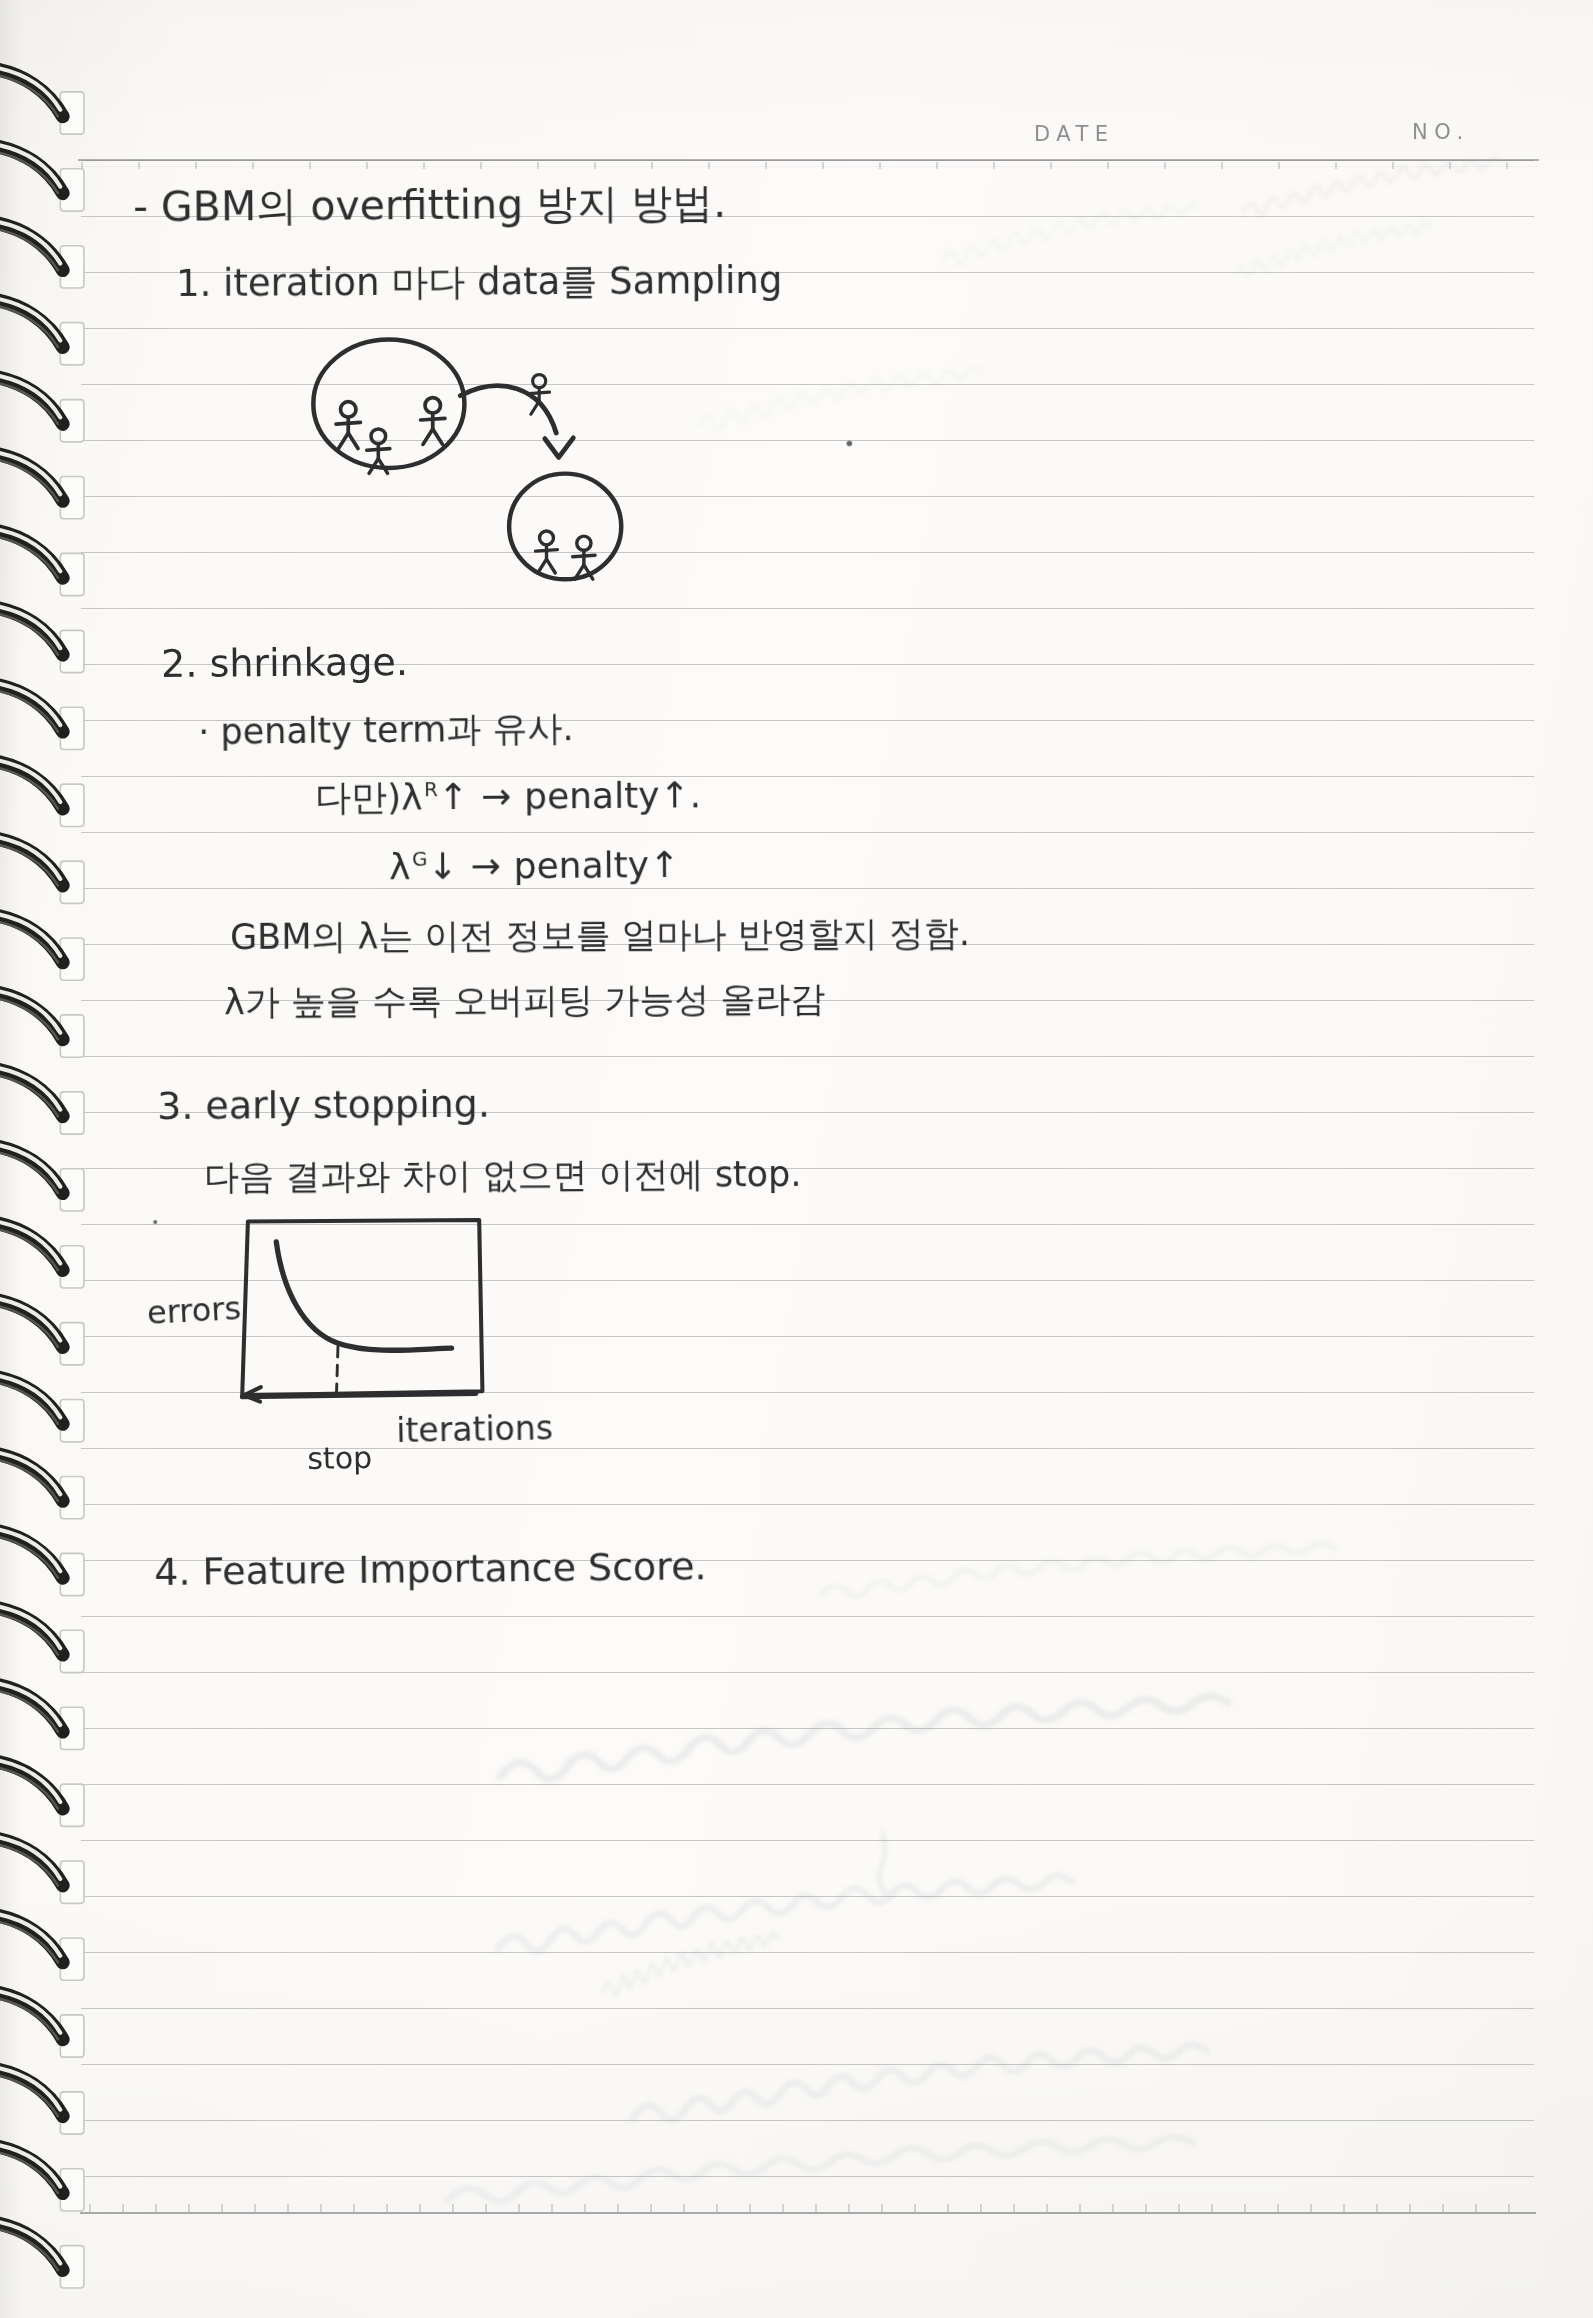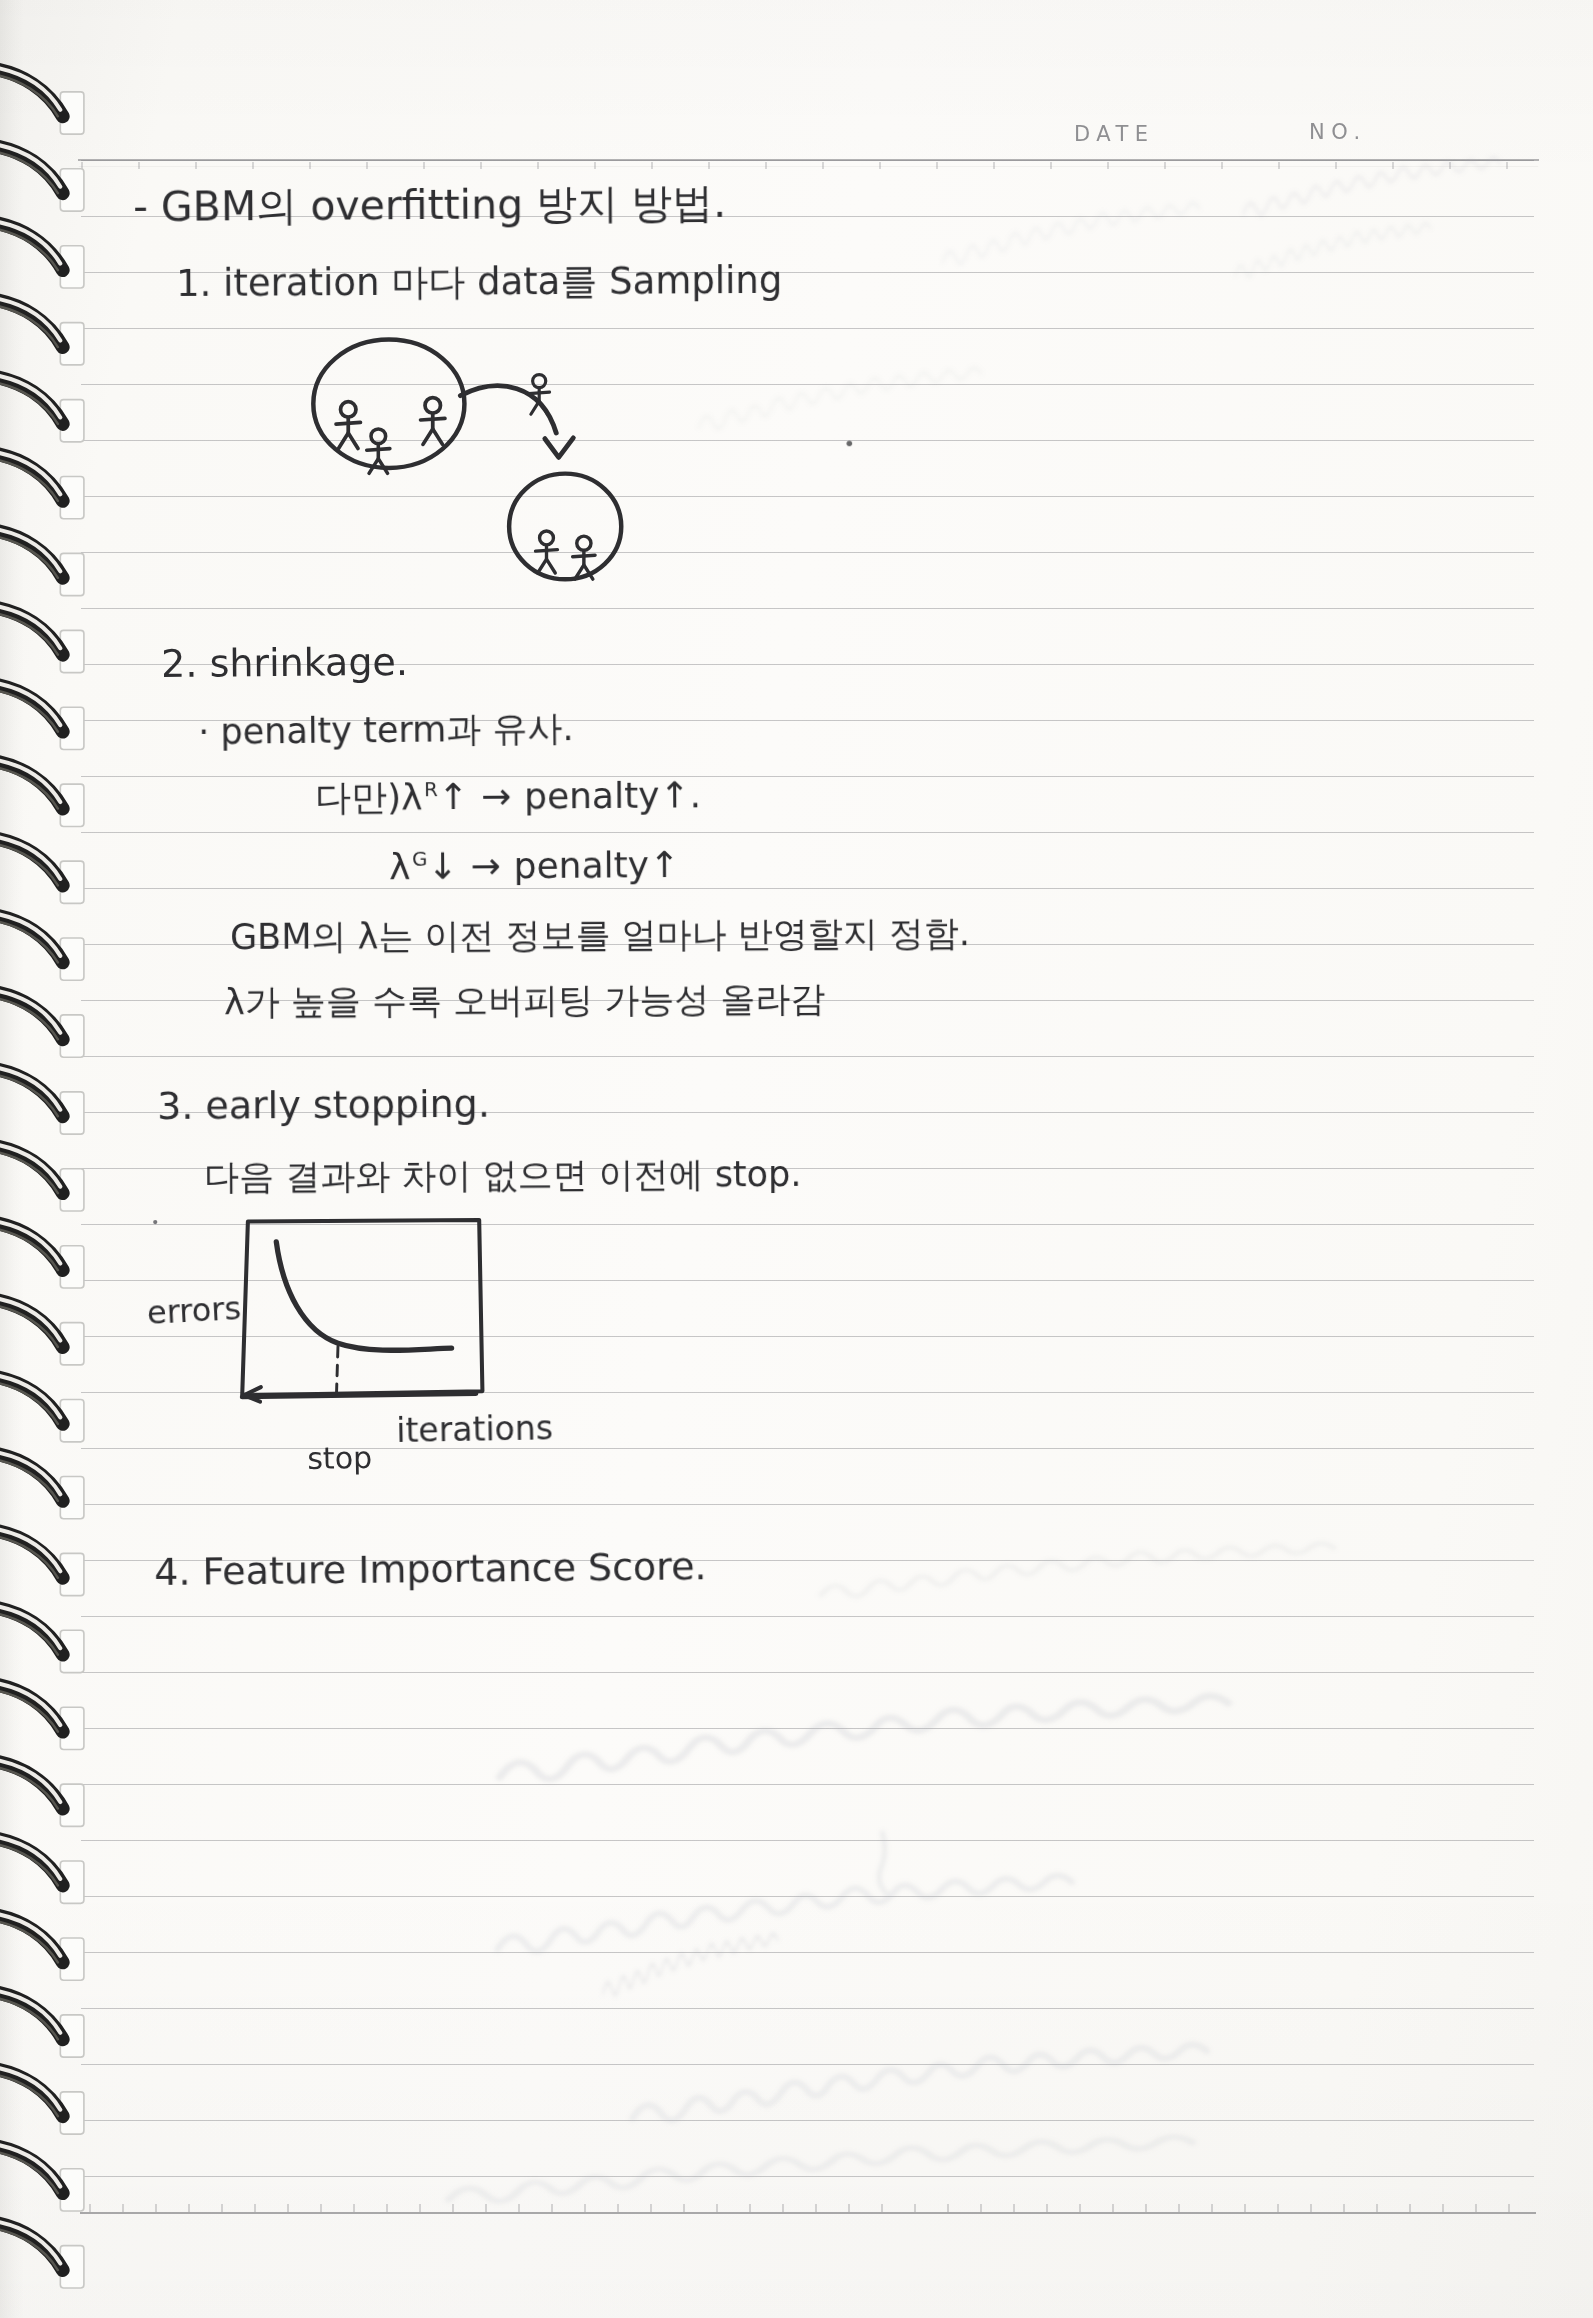--- a/index.html
+++ b/index.html
@@ -69,22 +69,22 @@
 <div id="page">
 
   <div id="left-strip"></div>
 
   <div id="ruled"></div>
   <div id="top-margin-line"></div>
   <div id="top-ticks"></div>
   <div id="bottom-margin-line"></div>
   <div id="bottom-ticks"></div>
 
-  <div class="print-label" style="left:1074px;top:122px;">DATE</div>
-  <div class="print-label" style="left:1309px;top:120px;">NO.</div>
+  <div class="print-label" style="left:1034px;top:122px;">DATE</div>
+  <div class="print-label" style="left:1412px;top:120px;">NO.</div>
 
   <svg width="1593" height="2319" viewBox="0 0 1960 2852" style="left:0;top:0;pointer-events:none;">
     <defs>
       <filter id="blur1" x="-20%" y="-200%" width="140%" height="500%">
           <feGaussianBlur stdDeviation="2.3"></feGaussianBlur>
         </filter>
       <path id="sq" d="M0,0 q16,-30 32,-6 q13,19 27,-7 q13,-23 27,-4 q11,18 25,-5 q13,-21 27,-2 q11,16 25,-7 q14,-25 29,-4 q11,16 23,-5 q14,-23 29,-2 q11,14 25,-7 q14,-21 29,-2 q12,16 27,-5 q12,-20 27,-2 q12,14 27,-7 q14,-21 29,0 q12,16 27,-5 q12,-18 27,0 q12,14 27,-5 q14,-18 29,0 q12,14 27,-4 q14,-16 29,0 q12,12 27,-4 q14,-16 30,0" fill="none" stroke-linecap="round"></path>
     </defs>
     <g stroke="#a8adb8" fill="none" filter="url(#blur1)" stroke-width="7">
       <use href="#sq" transform="translate(1530,262) scale(0.5,0.75)" opacity="0.13"></use>

